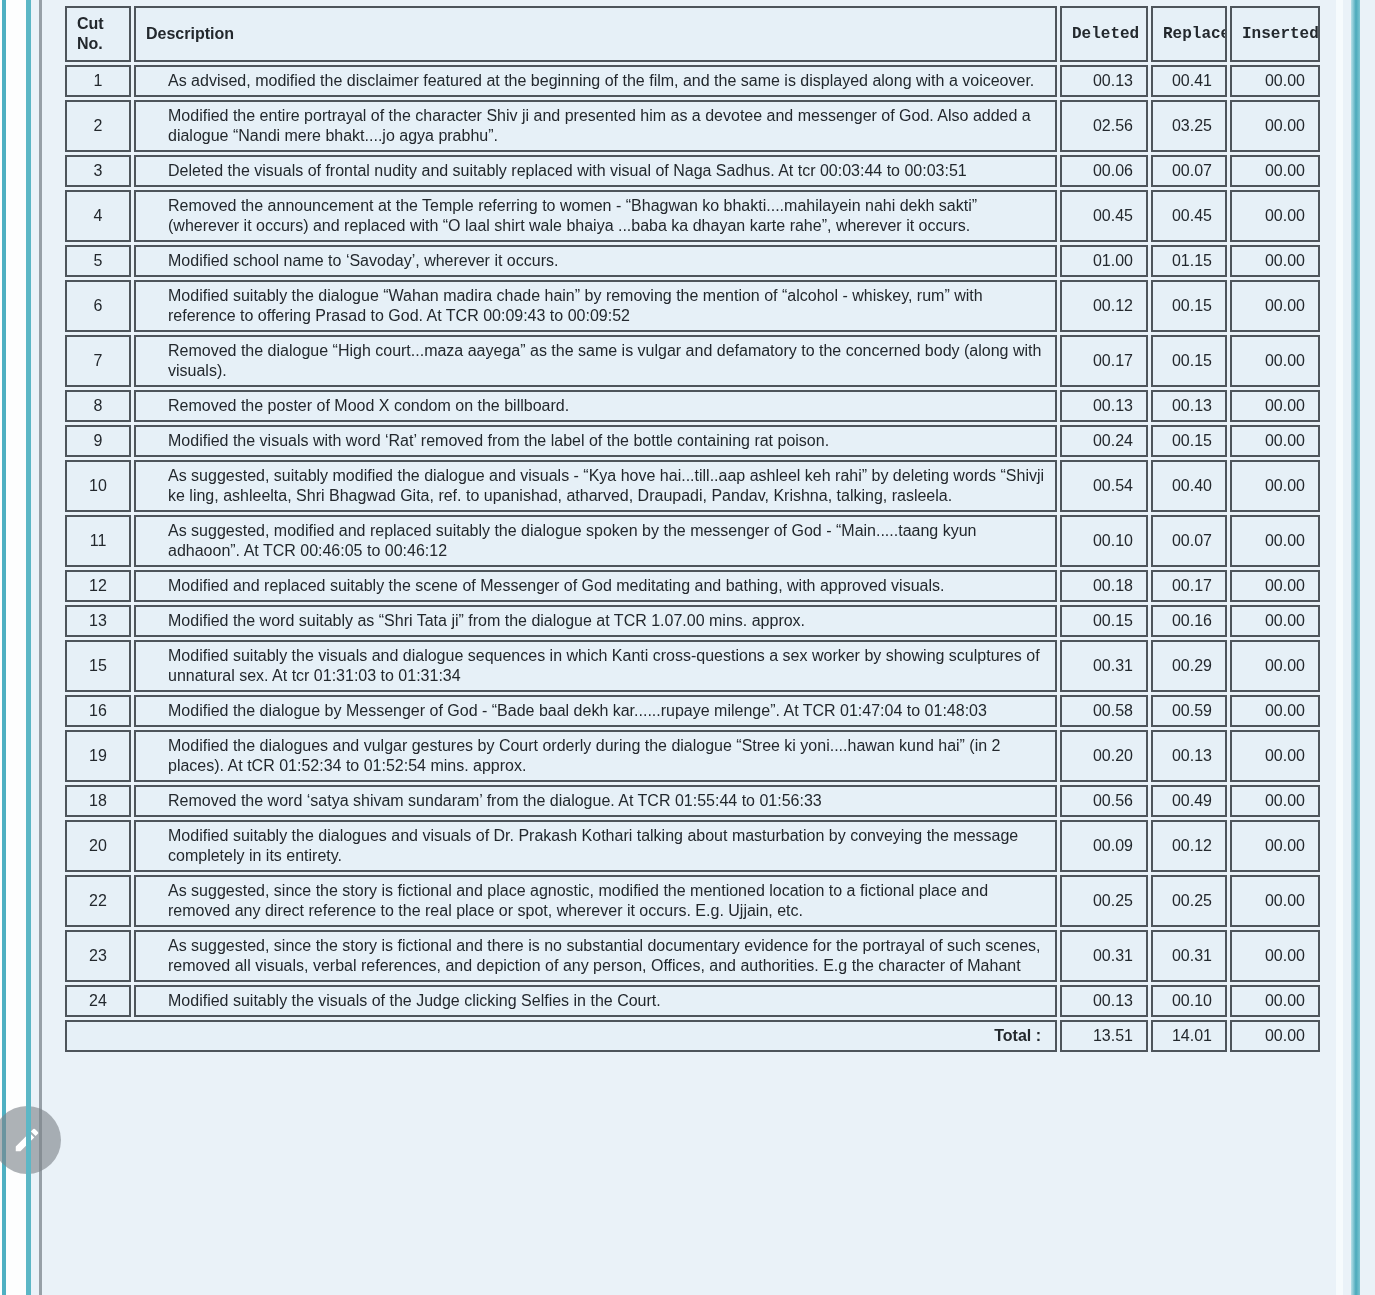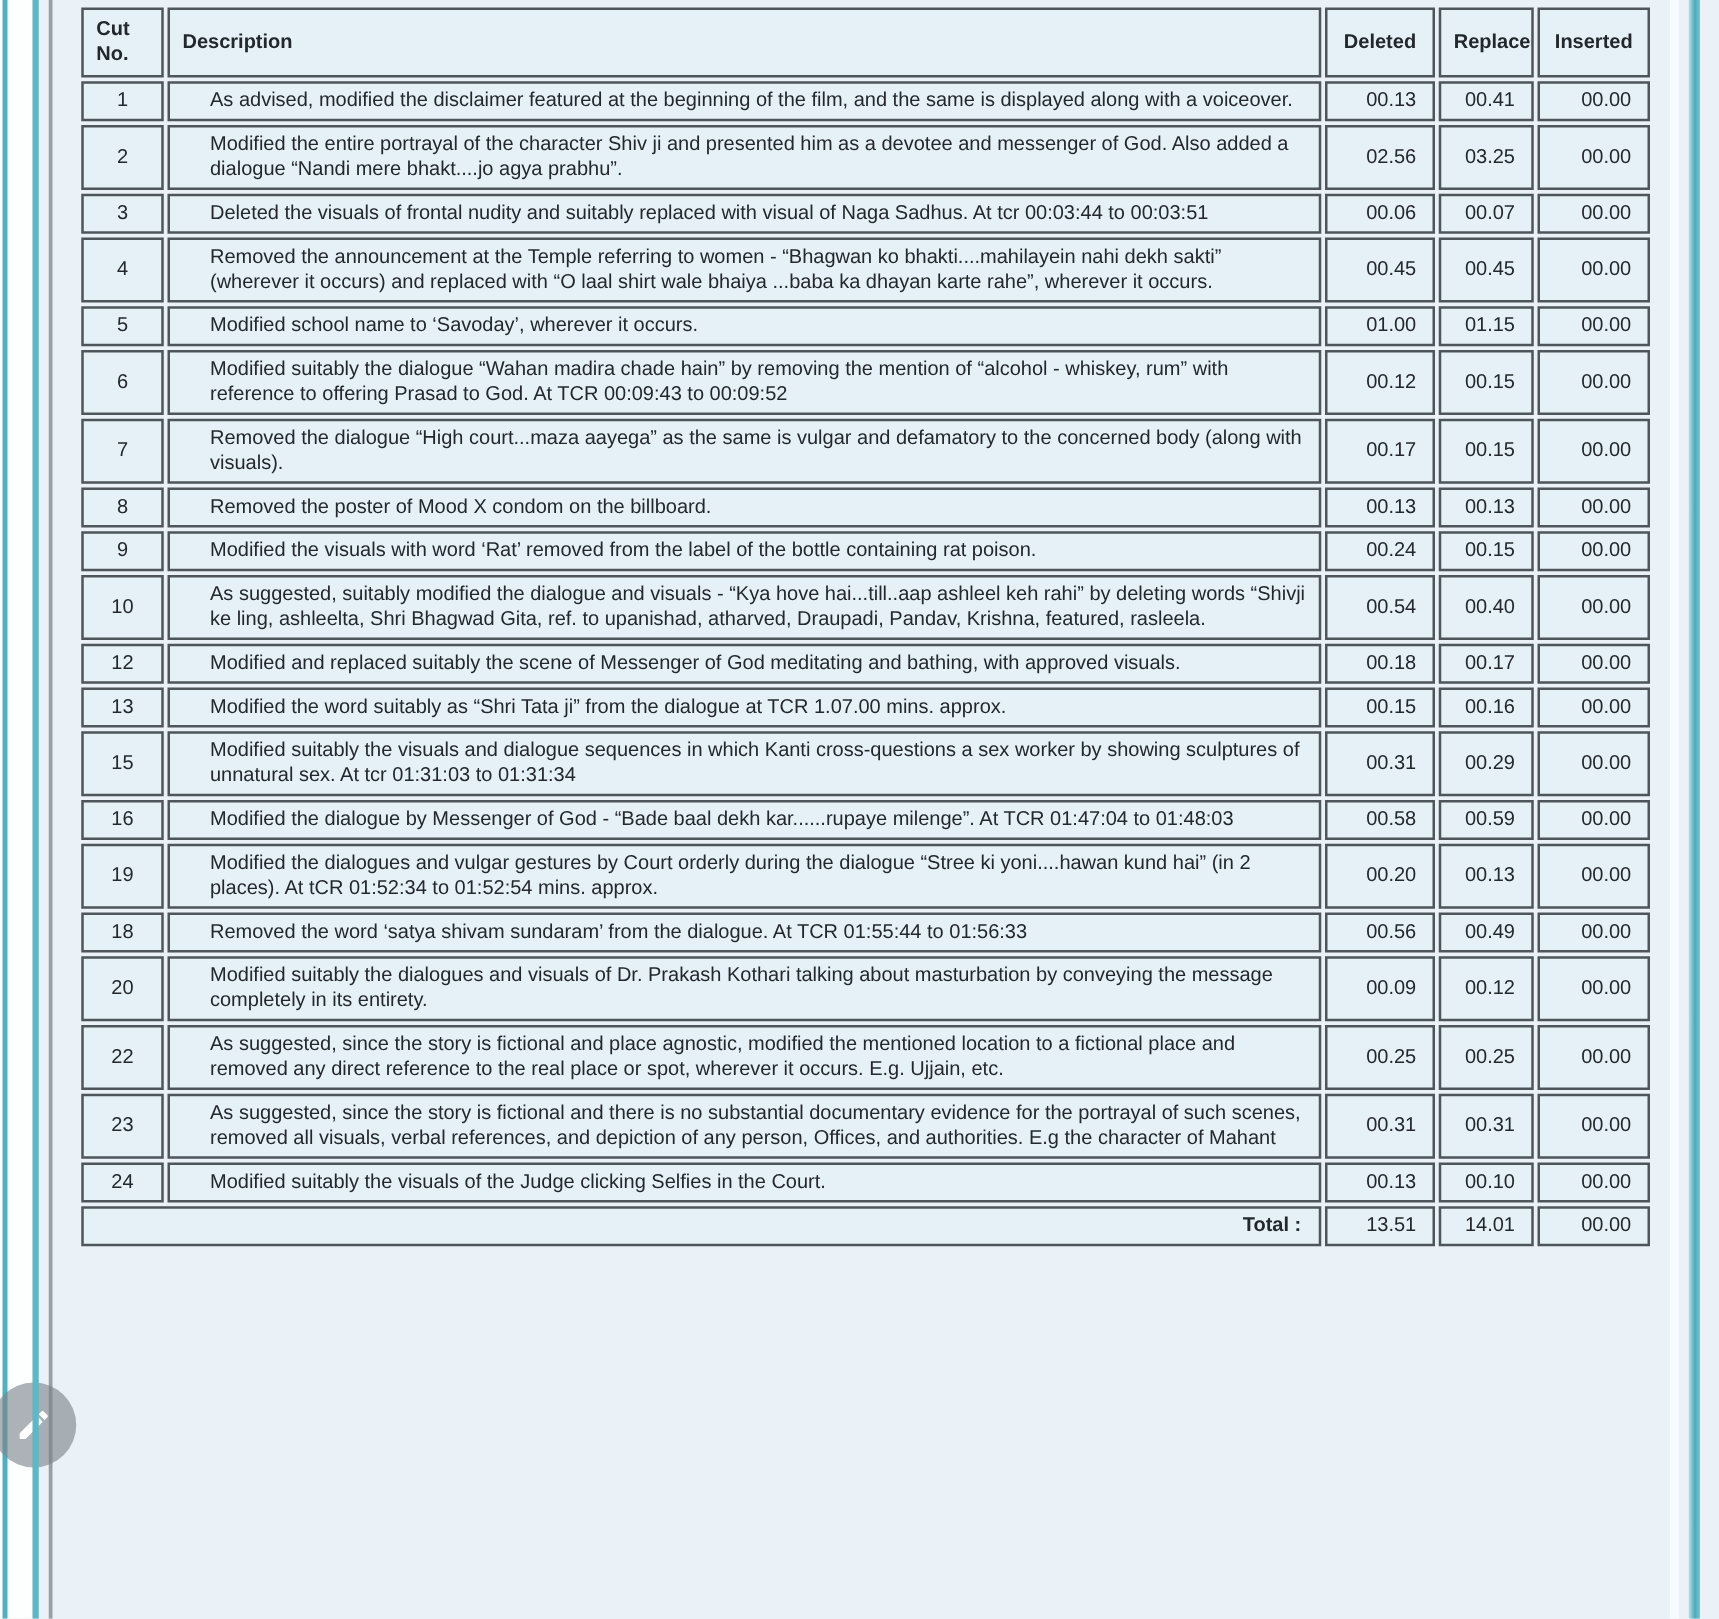--- a/index.html
+++ b/index.html
@@ -42,21 +42,21 @@
   td, th {
     border: 2px solid #4e555b;
     background: #e6f0f7;
     font-size: 16px;
     line-height: 20px;
     padding: 4px 10px;
     vertical-align: middle;
     overflow: hidden;
   }
   th { font-weight: bold; text-align: left; padding-top: 6px; padding-bottom: 6px; }
-  th.h-num { text-align: center; }
+  th.h-num { text-align: center; font-family: Liberation Mono, monospace; }
   .cell-no  { text-align: center; padding-left: 4px; padding-right: 4px; }
   .cell-desc{ text-align: left; padding-left: 32px; }
   .cell-num { text-align: right; padding-right: 13px; }
   .total-label-cell {
     text-align: right; font-weight: bold; padding-right: 14px;
   }
   col.c-no { width: 66px; }
   col.c-desc { width: auto; }
   col.c-del { width: 88px; }
   col.c-rep { width: 76px; }
@@ -157,23 +157,30 @@
         </tr>
         <tr>
           <td class="cell-no">9</td>
           <td class="cell-desc">Modified the visuals with word ‘Rat’ removed from the label of the bottle containing rat poison.</td>
           <td class="cell-num">00.24</td>
           <td class="cell-num">00.15</td>
           <td class="cell-num">00.00</td>
         </tr>
         <tr>
           <td class="cell-no">10</td>
-          <td class="cell-desc">As suggested, suitably modified the dialogue and visuals - “Kya hove hai...till..aap ashleel keh rahi” by deleting words “Shivji ke ling, ashleelta, Shri Bhagwad Gita, ref. to upanishad, atharved, Draupadi, Pandav, Krishna, featured, rasleela.</td>
+          <td class="cell-desc">As suggested, suitably modified the dialogue and visuals - “Kya hove hai...till..aap ashleel keh rahi” by deleting words “Shivji ke ling, ashleelta, Shri Bhagwad Gita, ref. to upanishad, atharved, Draupadi, Pandav, Krishna, talking, rasleela.</td>
           <td class="cell-num">00.54</td>
           <td class="cell-num">00.40</td>
+          <td class="cell-num">00.00</td>
+        </tr>
+        <tr>
+          <td class="cell-no">11</td>
+          <td class="cell-desc">As suggested, modified and replaced suitably the dialogue spoken by the messenger of God - “Main.....taang kyun adhaoon”. At TCR 00:46:05 to 00:46:12</td>
+          <td class="cell-num">00.10</td>
+          <td class="cell-num">00.07</td>
           <td class="cell-num">00.00</td>
         </tr>
         <tr>
           <td class="cell-no">12</td>
           <td class="cell-desc">Modified and replaced suitably the scene of Messenger of God meditating and bathing, with approved visuals.</td>
           <td class="cell-num">00.18</td>
           <td class="cell-num">00.17</td>
           <td class="cell-num">00.00</td>
         </tr>
         <tr>

